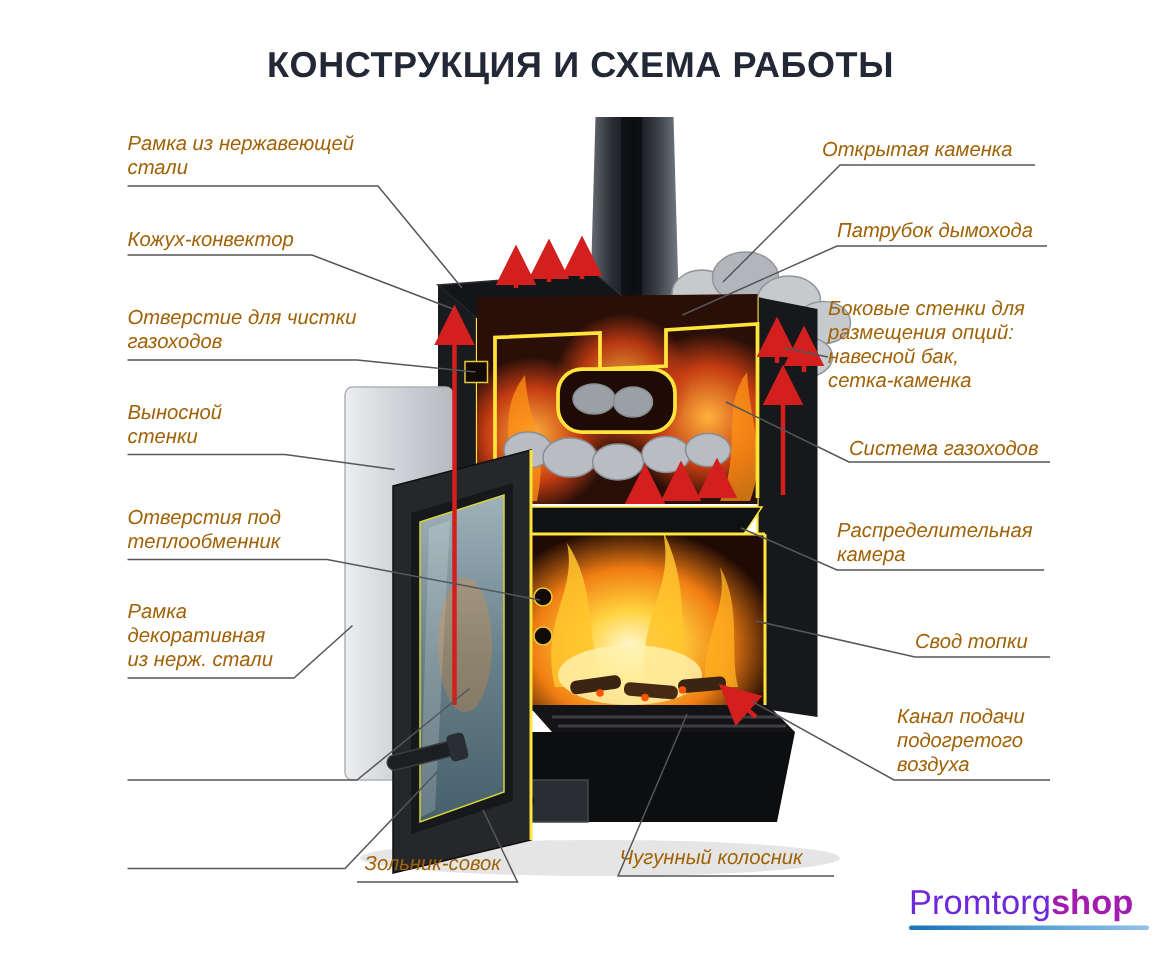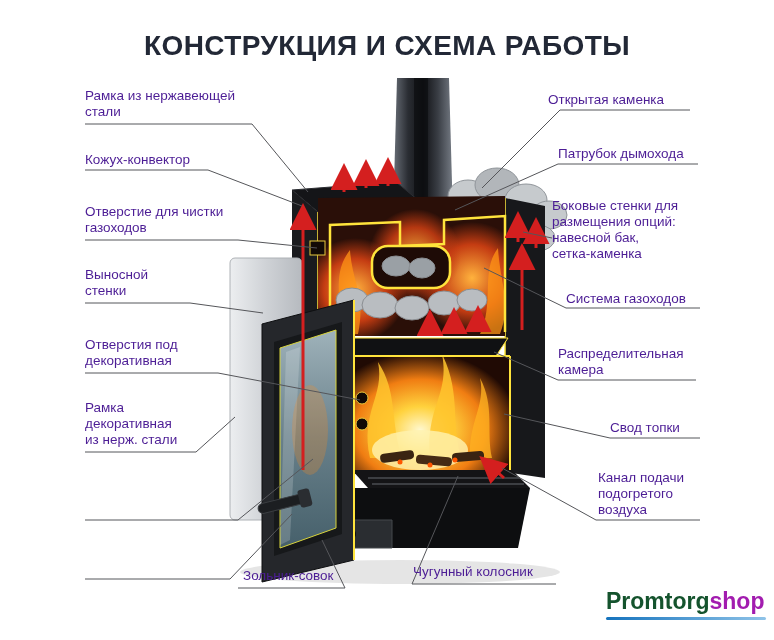--- a/index.html
+++ b/index.html
@@ -1,24 +1,24 @@
 <!DOCTYPE html>
 <html><head>
 <meta charset="utf-8">
 <style>
   html,body{margin:0;padding:0;background:#fff;}
   .page{position:relative;width:774px;height:640px;background:#ffffff;overflow:hidden;
         font-family:"Liberation Sans",sans-serif;}
   .title{position:absolute;top:30px;left:0;width:774px;text-align:center;
-         font-size:28px;font-weight:bold;color:#222836;letter-spacing:.4px;margin:0;}
+         font-size:24px;font-weight:bold;color:#222836;letter-spacing:.4px;margin:0;}
   .art{position:absolute;left:0;top:0;}
-  .lbl{position:absolute;font-size:13.5px;line-height:16px;color:#4c1d95;
-       white-space:pre-line;}
+  .lbl{position:absolute;font-size:13.5px;line-height:16px;color:#a16207;
+       white-space:pre-line;font-style:italic;}
   .logo{position:absolute;left:606px;top:588px;width:160px;}
-  .logo .p1{font-size:23px;font-weight:bold;color:#14532d;}
+  .logo .p1{font-size:23px;font-weight:normal;color:#6d28d9;}
   .logo .p2{font-size:23px;font-weight:bold;color:#a21caf;}
   .logo-line{height:3px;margin-top:2px;border-radius:2px;
              background:linear-gradient(90deg,#1573bd,#8fc3e8);}
 </style>
 </head>
 <body>
 
 <div class="page">
 
   <h1 class="title">КОНСТРУКЦИЯ И СХЕМА РАБОТЫ</h1>
@@ -207,21 +207,21 @@
   </svg>
 
   <div class="lbl" style="left:85px;top:88px;width:180px">Рамка из нержавеющей
 стали</div>
   <div class="lbl" style="left:85px;top:152px;width:160px">Кожух-конвектор</div>
   <div class="lbl" style="left:85px;top:204px;width:170px">Отверстие для чистки
 газоходов</div>
   <div class="lbl" style="left:85px;top:267px;width:120px">Выносной
 стенки</div>
   <div class="lbl" style="left:85px;top:337px;width:140px">Отверстия под
-декоративная</div>
+теплообменник</div>
   <div class="lbl" style="left:85px;top:400px;width:130px">Рамка
 декоративная
 из нерж. стали</div>
 
   <div class="lbl" style="left:548px;top:92px;width:150px">Открытая каменка</div>
   <div class="lbl" style="left:558px;top:146px;width:150px">Патрубок дымохода</div>
   <div class="lbl" style="left:552px;top:198px;width:165px">Боковые стенки для
 размещения опций:
 навесной  бак,
 сетка-каменка</div>

